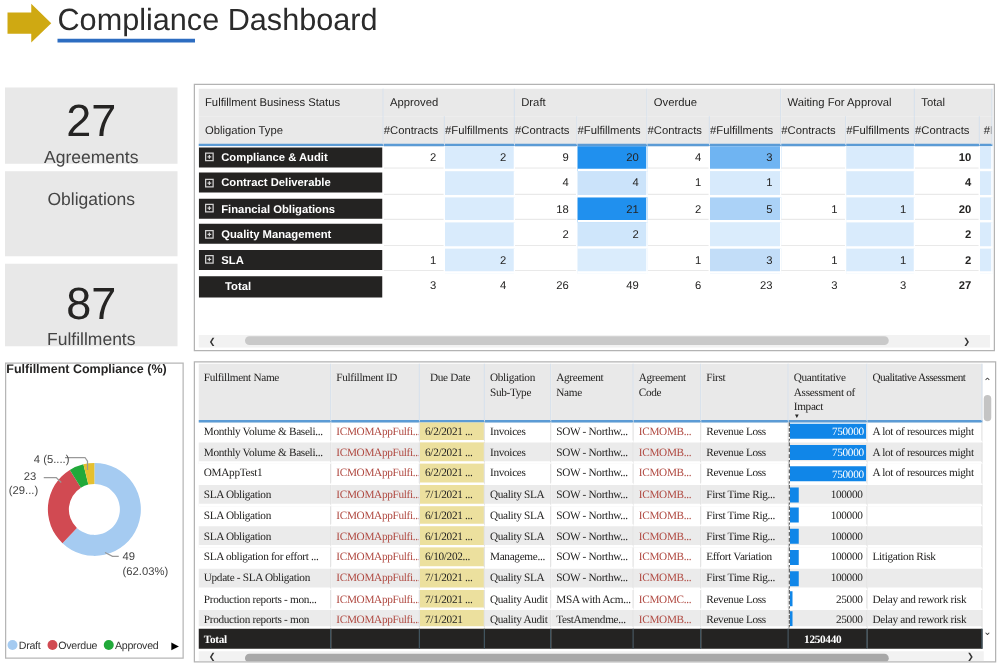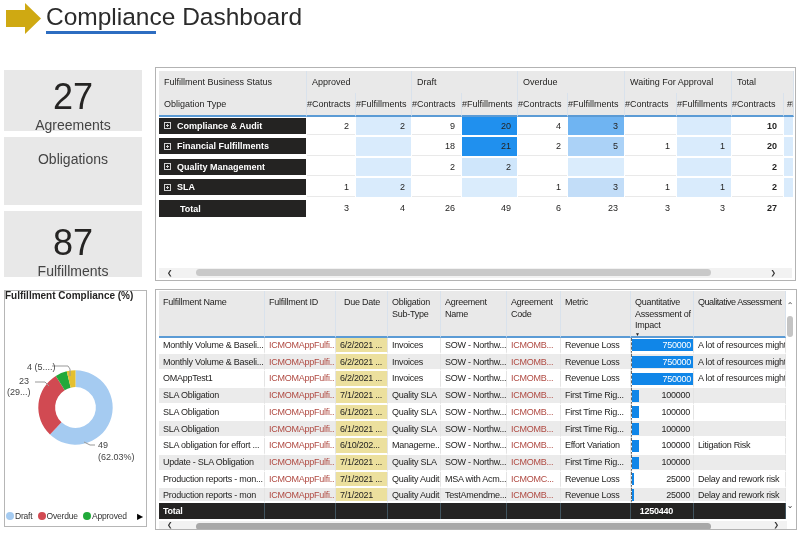--- a/index.html
+++ b/index.html
@@ -49,21 +49,21 @@
 
 
 .hscroll { position:absolute; height:10px; background:#f2f2f2; }
 .hscroll .thumb { position:absolute; top:1.5px; height:7px; border-radius:4px; background:#c9c9c9; }
 .hscroll .a { position:absolute; top:50%; transform:translateY(-50%); font-size:6.5px; color:#333; }
 #mscroll { left:3px; right:3px; bottom:2.5px; }
 #tscroll { left:3px; width:628px; top:231px; height:8px; }
 #tscroll .thumb { background:#a8a8a8; }
 
 
-#ttab { position:absolute; left:3px; top:1px; border-collapse:separate; border-spacing:0; table-layout:fixed; width:627px; }
+#ttab { position:absolute; left:3px; top:1px; border-collapse:separate; border-spacing:0; table-layout:fixed; width:627px;font-family:Liberation Serif, serif; }
 #ttab td { font-size:9px; letter-spacing:-0.25px; color:#252423; overflow:hidden; white-space:nowrap; text-align:left; vertical-align:middle; }
 #ttab thead td { height:43.5px; background:#e9e9e9; vertical-align:top; padding:6px 0 0 4px; border-right:1px solid #d9e2ec; border-bottom:2px solid #5b9bd5; line-height:11.5px; }
 #ttab tbody td { height:16.75px; padding-left:4px; border-right:1px solid #e4e4e4; border-bottom:2px solid #fff; }
 #ttab tbody tr.alt td { background:#ebebeb; }
 #ttab tbody tr.r10 td { height:14.5px; }
 #ttab tbody td.rid { color:#b04a42; }
 #ttab tbody td.due { background:#ece09e !important; }
 #ttab tbody td.qt { padding:0; border-left:1px dashed #666; position:relative; }
 .bar { background:#1086e8; height:12px; margin-top:1px; }
 .bar.full { width:61px; color:#fff; text-align:right; font-size:9px; line-height:12px; padding-right:2px; }
@@ -176,21 +176,39 @@
           <td style="background:#6fb4f2">3</td>
           <td class="wc"></td>
           <td style="background:#d9ebfc"></td>
           <td class="wc">10</td>
           <td style="background:#d9ebfc"></td>
         </tr>
 <tr>
           <td class="rh">
             <div class="rhb">
               <span class="exp"></span>
-              <span class="rht">Financial Fulfillments</span>
+              <span class="rht">Contract Deliverable</span>
+            </div>
+          </td>
+          <td class="wc"></td>
+          <td style="background:#d9ebfc"></td>
+          <td class="wc">4</td>
+          <td style="background:#cbe3fa">4</td>
+          <td class="wc">1</td>
+          <td style="background:#d7eafc">1</td>
+          <td class="wc"></td>
+          <td style="background:#d9ebfc"></td>
+          <td class="wc">4</td>
+          <td style="background:#d9ebfc"></td>
+        </tr>
+<tr>
+          <td class="rh">
+            <div class="rhb">
+              <span class="exp"></span>
+              <span class="rht">Financial Obligations</span>
             </div>
           </td>
           <td class="wc"></td>
           <td style="background:#d9ebfc"></td>
           <td class="wc">18</td>
           <td style="background:#2090ee">21</td>
           <td class="wc">2</td>
           <td style="background:#abd2f7">5</td>
           <td class="wc">1</td>
           <td style="background:#d9ebfc">1</td>
@@ -273,21 +291,21 @@
         <col style="width:92px">
       </colgroup>
     <thead>
       <tr>
         <td>Fulfillment Name</td>
         <td>Fulfillment ID</td>
         <td style="padding-left:8px">Due Date</td>
         <td>Obligation<br>Sub-Type</td>
         <td>Agreement<br>Name</td>
         <td>Agreement<br>Code</td>
-        <td>Metric</td>
+        <td>First</td>
         <td>Quantitative<br>Assessment of<br>Impact<span class="sorticon">▼</span></td>
         <td><span style="letter-spacing:-0.45px">Qualitative Assessment</span></td>
       </tr>
     </thead>
     <tbody>
 <tr>
           <td>Monthly Volume &amp; Baseli...</td>
           <td class="rid">ICMOMAppFulfi...</td>
           <td class="due">6/2/2021 ...</td>
           <td>Invoices</td>

